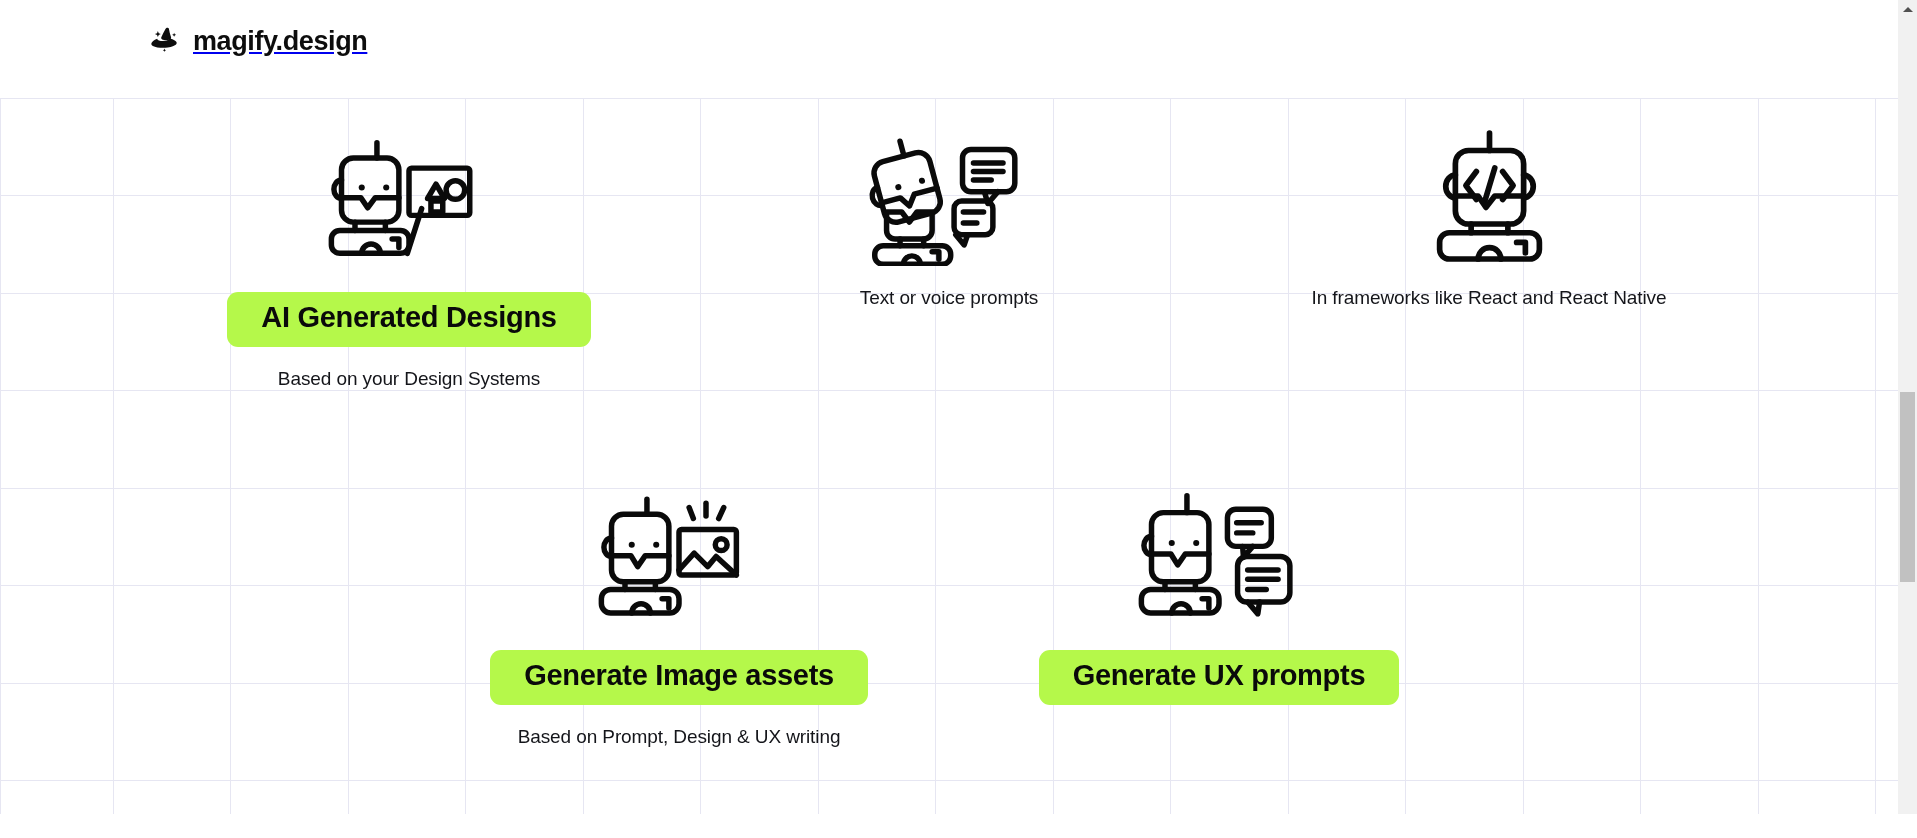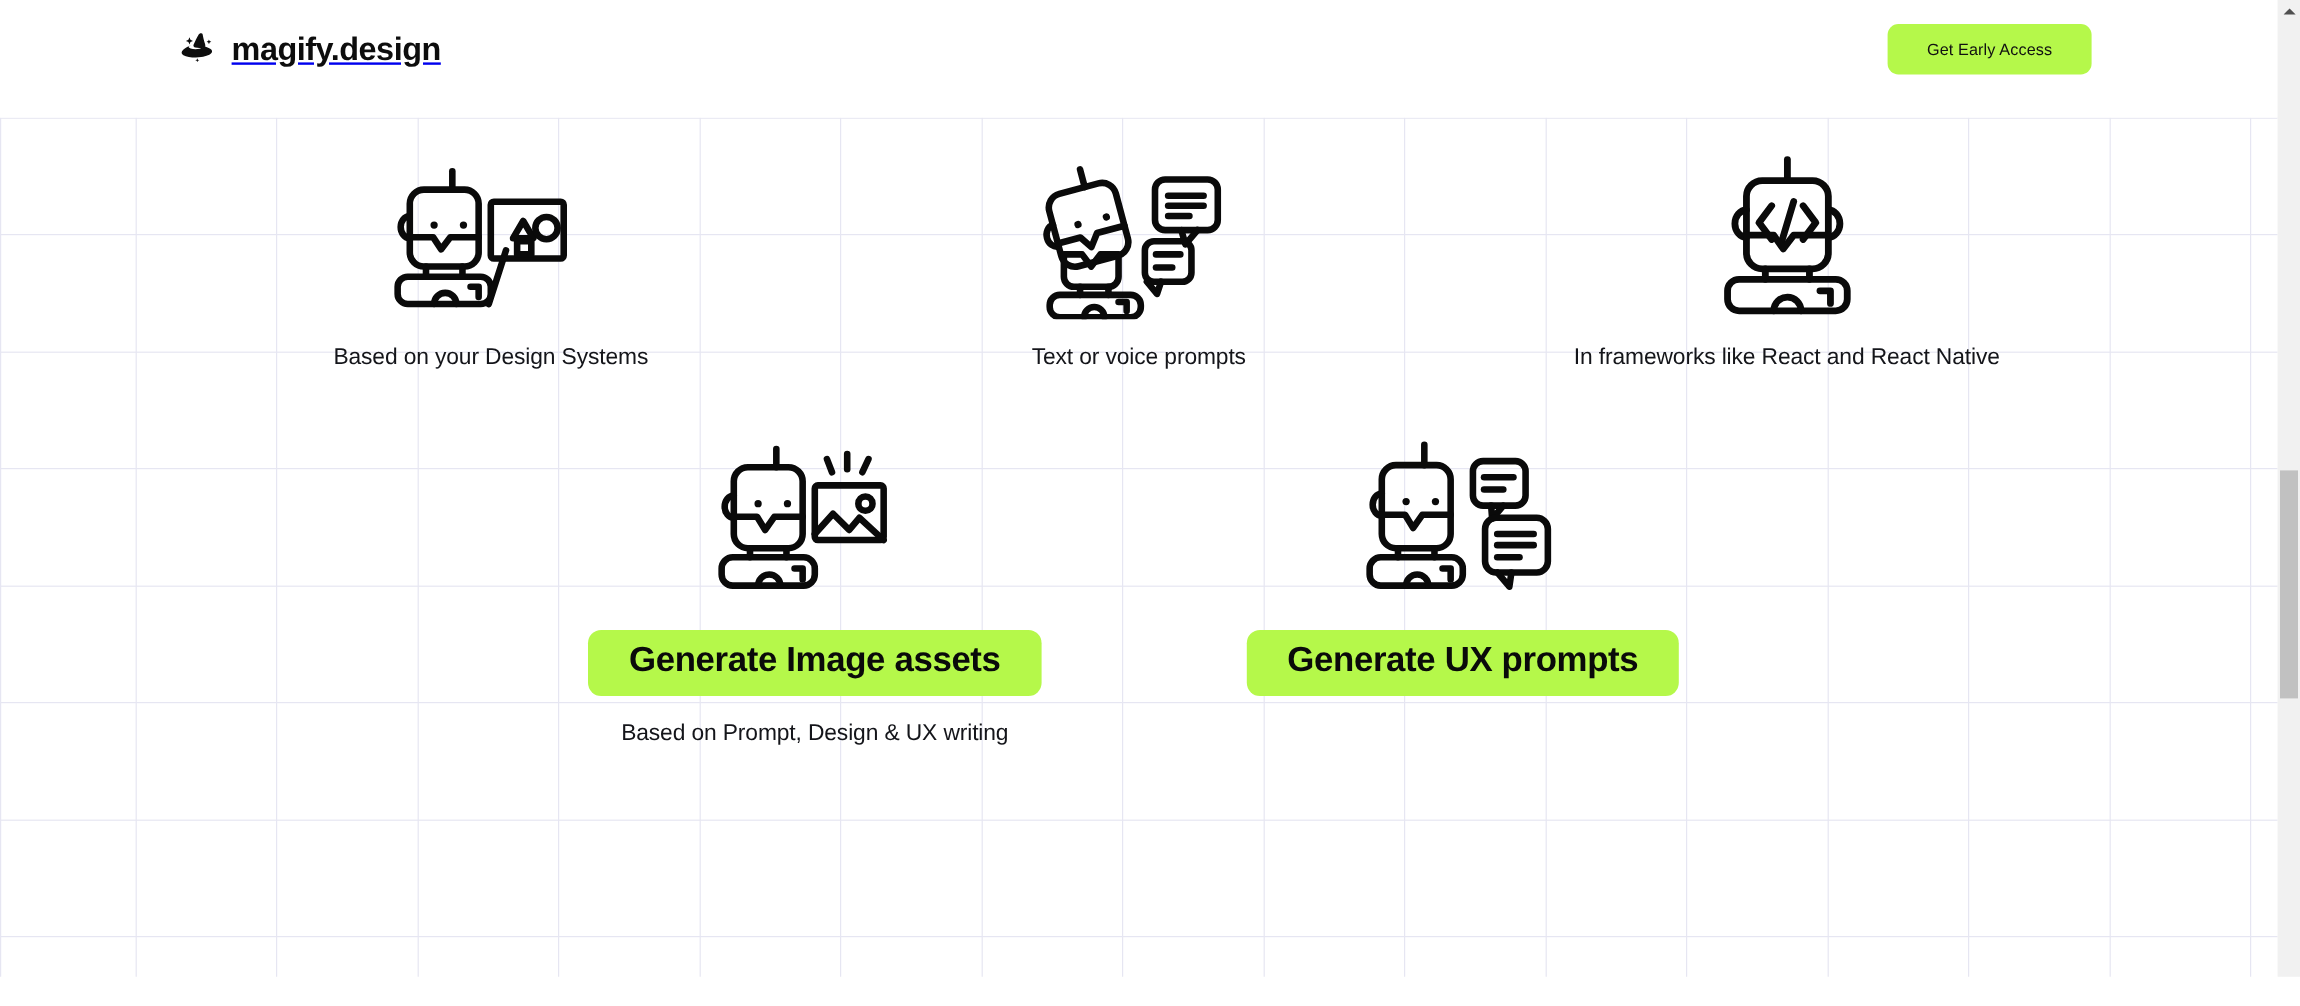--- a/index.html
+++ b/index.html
@@ -139,21 +139,21 @@
     left: 0; top: 98px;
     width: 1898px;
     z-index: 3;
   }
   .row {
     display: flex;
     justify-content: center;
     gap: 0px;
   }
   .row-1 { padding-top: 18px; }
-  .row-2 { padding-top: 40px; }
+  .row-2 { padding-top: 84px; }
 
   .card {
     width: 540px;
     display: flex;
     flex-direction: column;
     align-items: center;
   }
   .card-icon {
     height: 150px;
     display: flex;
@@ -266,21 +266,20 @@
           <path d="M23.4 6.2c-1.1-.5-2.3.1-2.9 1.1-1.5 2.6-3.1 5.7-4.4 8.8-.5 1.3.4 2.2 1.5 2.5 2.4.6 5.1.6 7.4-.1 1.2-.4 1.7-1.5 1.3-2.7-1-3-1.8-6-2.2-8.7-.1-.5-.3-.8-.7-.9z" fill="#0d0d0d"></path>
           <path d="M14.2 16.6c-3.5 1.1-6.6 2.9-8.1 5-.9 1.3-.5 2.8 1.1 3.6 3.4 1.7 9.7 2.5 15.6 1.7 4.6-.6 8.3-2.2 9.3-4 .6-1.1.1-2.3-1.4-3.2-1.6-1-3.8-1.9-6.2-2.5-.5 1.2-1.6 2-3.2 2.4-2.5.6-5.4.5-7.8-.2-1-.3-1.6-.9-1.8-1.7l2.5-1.1z" fill="#0d0d0d"></path>
           <path d="M12.5 9.6l.9 2.2 2.2.9-2.2.9-.9 2.2-.9-2.2-2.2-.9 2.2-.9z" fill="#0d0d0d"></path>
           <path d="M29.6 11.4l.6 1.5 1.5.6-1.5.6-.6 1.5-.6-1.5-1.5-.6 1.5-.6z" fill="#0d0d0d"></path>
           <path d="M19.4 27.9l.5 1.3 1.3.5-1.3.5-.5 1.3-.5-1.3-1.3-.5 1.3-.5z" fill="#0d0d0d"></path>
         </svg>
       </span>
       <span class="logo-text">magify.design</span>
     </a>
 
-    <button class="cta-button">Get Early Access</button>
   </div>
 
   <div class="cards">
 
     <div class="row row-1">
 
       <div class="card">
         <div class="card-icon">
           <svg width="170" height="135" viewBox="0 0 200 160" fill="none" stroke="#0a0a0a" stroke-width="6.5" stroke-linecap="round" stroke-linejoin="round" xmlns="http://www.w3.org/2000/svg">
 
@@ -302,20 +301,21 @@
             <path d="M80 128h8v10"></path>
 
             <path d="M115 92L98 145"></path>
 
             <rect x="100" y="44" width="72" height="56" rx="3"></rect>
             <path d="M122 80l10-17 10 17z"></path>
             <circle cx="155" cy="70" r="11"></circle>
             <rect x="126" y="83" width="14" height="13"></rect>
           </svg>
         </div>
+        <button class="card-title">AI Generated Designs</button>
         <div class="card-sub">Based on your Design Systems</div>
       </div>
 
       <div class="card">
         <div class="card-icon">
           <svg width="170" height="135" viewBox="0 0 200 160" fill="none" stroke="#0a0a0a" stroke-width="6.5" stroke-linecap="round" stroke-linejoin="round" xmlns="http://www.w3.org/2000/svg">
             <g transform="rotate(-15 58 72)">
 
               <line x1="58" y1="10" x2="58" y2="28"></line>
 

